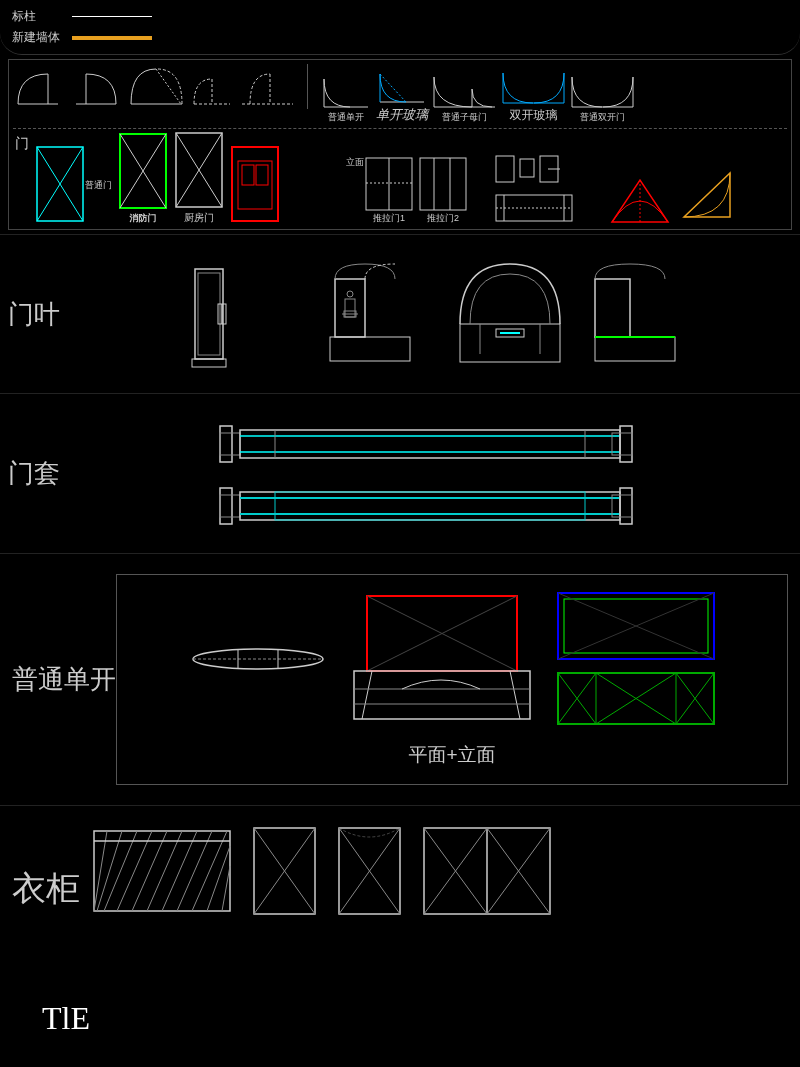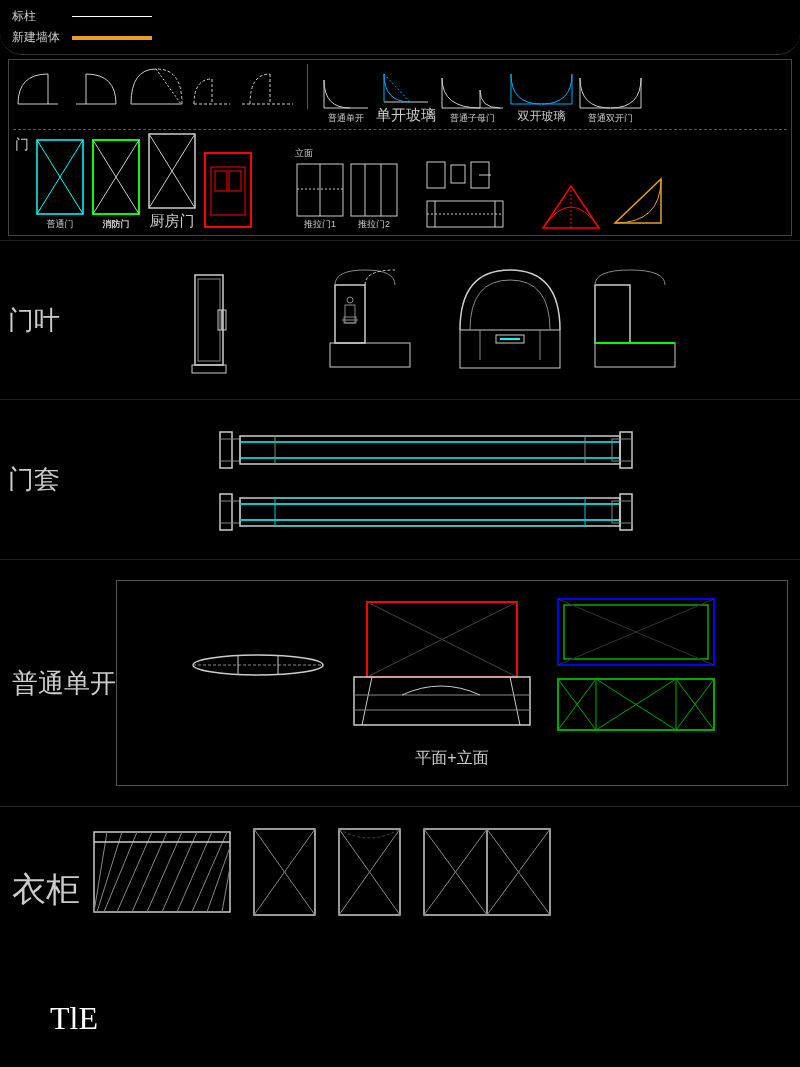--- a/index.html
+++ b/index.html
@@ -89,21 +89,21 @@
       flex-direction: column;
       align-items: center;
     }
     .tv-items-row {
       display: flex;
       align-items: center;
       gap: 24px;
       margin-bottom: 8px;
     }
     .tv-sub-label {
-      font-size: 16px;
+      font-size: 19px;
       color: #ccc;
       text-align: center;
       margin-top: 8px;
     }
 
     
     .wardrobe-section {
       display: flex;
       align-items: center;
       padding: 20px 12px;
@@ -123,21 +123,21 @@
 
     
     svg {
       display: block;
     }
 
     
     .bottom-text {
       position: fixed;
       bottom: 30px;
-      left: 50px;
+      left: 42px;
       font-size: 32px;
       color: #fff;
       font-family: serif;
     }
   </style>
 </head>
 <body>
 
 <div class="legend-section">
   <div class="legend-item">
@@ -195,21 +195,21 @@
           <span style="font-size:9px;color:#ccc;">普通单开</span>
         </div>
 
         <div style="display:flex;flex-direction:column;align-items:center;">
           <svg width="52" height="42">
             <line x1="4" y1="38" x2="48" y2="38" stroke="#ccc" stroke-width="1"></line>
             <line x1="4" y1="38" x2="4" y2="10" stroke="#0af" stroke-width="1"></line>
             <path d="M4,10 Q4,38 30,38" fill="none" stroke="#0af" stroke-width="1"></path>
             <line x1="4" y1="10" x2="30" y2="38" stroke="#0af" stroke-width="1" stroke-dasharray="2"></line>
           </svg>
-          <span style="font-size:15px;color:#ccc;">单开玻璃</span>
+          <span style="font-size:13px;color:#ccc;font-style:italic;">单开玻璃</span>
         </div>
 
         <div style="display:flex;flex-direction:column;align-items:center;">
           <svg width="65" height="42">
             <line x1="2" y1="38" x2="63" y2="38" stroke="#ccc" stroke-width="1"></line>
             <line x1="2" y1="38" x2="2" y2="8" stroke="#ccc" stroke-width="1"></line>
             <path d="M2,8 Q2,38 40,38" fill="none" stroke="#ccc" stroke-width="1"></path>
             <line x1="40" y1="38" x2="40" y2="20" stroke="#ccc" stroke-width="1"></line>
             <path d="M40,20 Q40,38 60,38" fill="none" stroke="#ccc" stroke-width="1"></path>
           </svg>
@@ -239,21 +239,21 @@
         </div>
       </div>
     </div>
 
     <div style="display:flex; align-items:flex-start;">
       <div style="font-size:14px;color:#ccc;padding:4px 6px 0 2px;min-width:18px;">门</div>
       <div style="flex:1;">
 
         <div style="display:flex; gap:6px; align-items:flex-end; flex-wrap:wrap;">
 
-          <div style="display:flex;flex-direction:column;align-items:center;">
+          <div style="display:flex;flex-direction:row;align-items:center;">
             <svg width="50" height="80">
               <rect x="2" y="2" width="46" height="74" fill="none" stroke="#0ff" stroke-width="1.5"></rect>
               <line x1="2" y1="2" x2="48" y2="76" stroke="#0ff" stroke-width="1"></line>
               <line x1="48" y1="2" x2="2" y2="76" stroke="#0ff" stroke-width="1"></line>
             </svg>
             <span style="font-size:9px;color:#ccc;">普通门</span>
           </div>
 
 
 
@@ -265,35 +265,35 @@
             </svg>
             <span style="font-size:9px;color:#ccc;font-weight:bold;">消防门</span>
           </div>
 
           <div style="display:flex;flex-direction:column;align-items:center;">
             <svg width="50" height="80">
               <rect x="2" y="2" width="46" height="74" fill="none" stroke="#ccc" stroke-width="1.5"></rect>
               <line x1="2" y1="2" x2="48" y2="76" stroke="#ccc" stroke-width="1"></line>
               <line x1="48" y1="2" x2="2" y2="76" stroke="#ccc" stroke-width="1"></line>
             </svg>
-            <span style="font-size:15px;color:#ccc;">厨房门</span>
+            <span style="font-size:10px;color:#ccc;">厨房门</span>
           </div>
 
           <div style="display:flex;flex-direction:column;align-items:center;">
             <svg width="50" height="80">
               <rect x="2" y="2" width="46" height="74" fill="none" stroke="#f00" stroke-width="2"></rect>
               <rect x="8" y="16" width="34" height="48" fill="none" stroke="#f00" stroke-width="1"></rect>
               <rect x="12" y="20" width="12" height="20" fill="none" stroke="#f00" stroke-width="1"></rect>
               <rect x="26" y="20" width="12" height="20" fill="none" stroke="#f00" stroke-width="1"></rect>
             </svg>
           </div>
 
           <div style="width:30px;"></div>
 
-          <div style="display:flex;flex-direction:column;align-items:flex-start;">
+          <div style="display:flex;flex-direction:row;align-items:flex-start;margin-left:24px;">
             <div style="font-size:9px;color:#ccc;margin-bottom:2px;">立面</div>
             <div style="display:flex;gap:4px;">
               <div style="display:flex;flex-direction:column;align-items:center;">
                 <svg width="50" height="56">
                   <rect x="2" y="2" width="46" height="52" fill="none" stroke="#ccc" stroke-width="1"></rect>
                   <line x1="25" y1="2" x2="25" y2="54" stroke="#ccc" stroke-width="1"></line>
                   <line x1="2" y1="27" x2="48" y2="27" stroke="#ccc" stroke-width="1" stroke-dasharray="2"></line>
                 </svg>
                 <span style="font-size:9px;color:#ccc;">推拉门1</span>
               </div>

